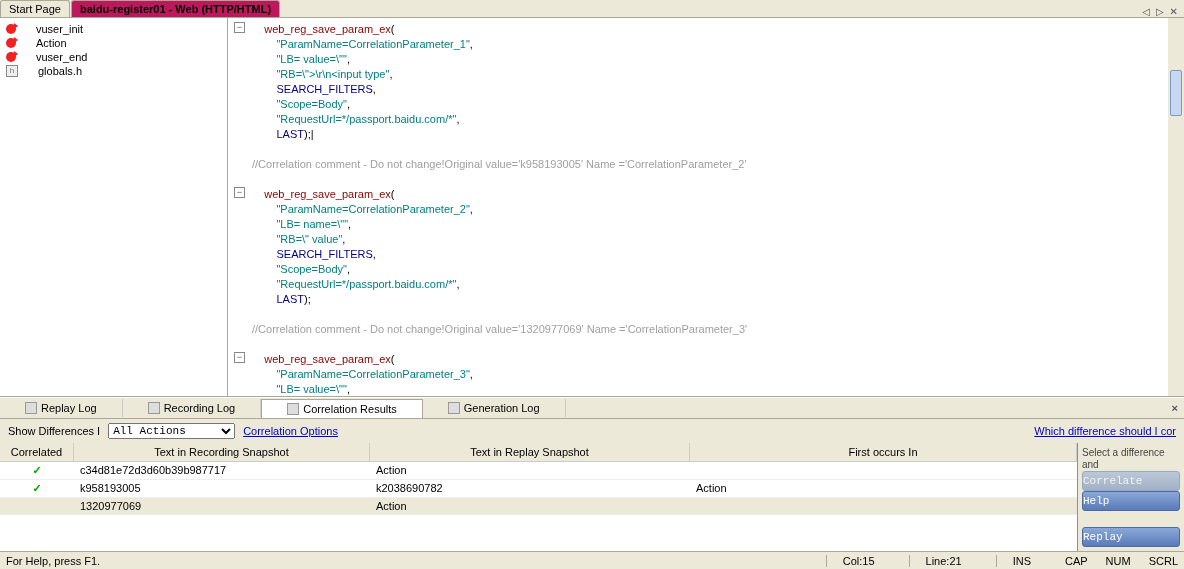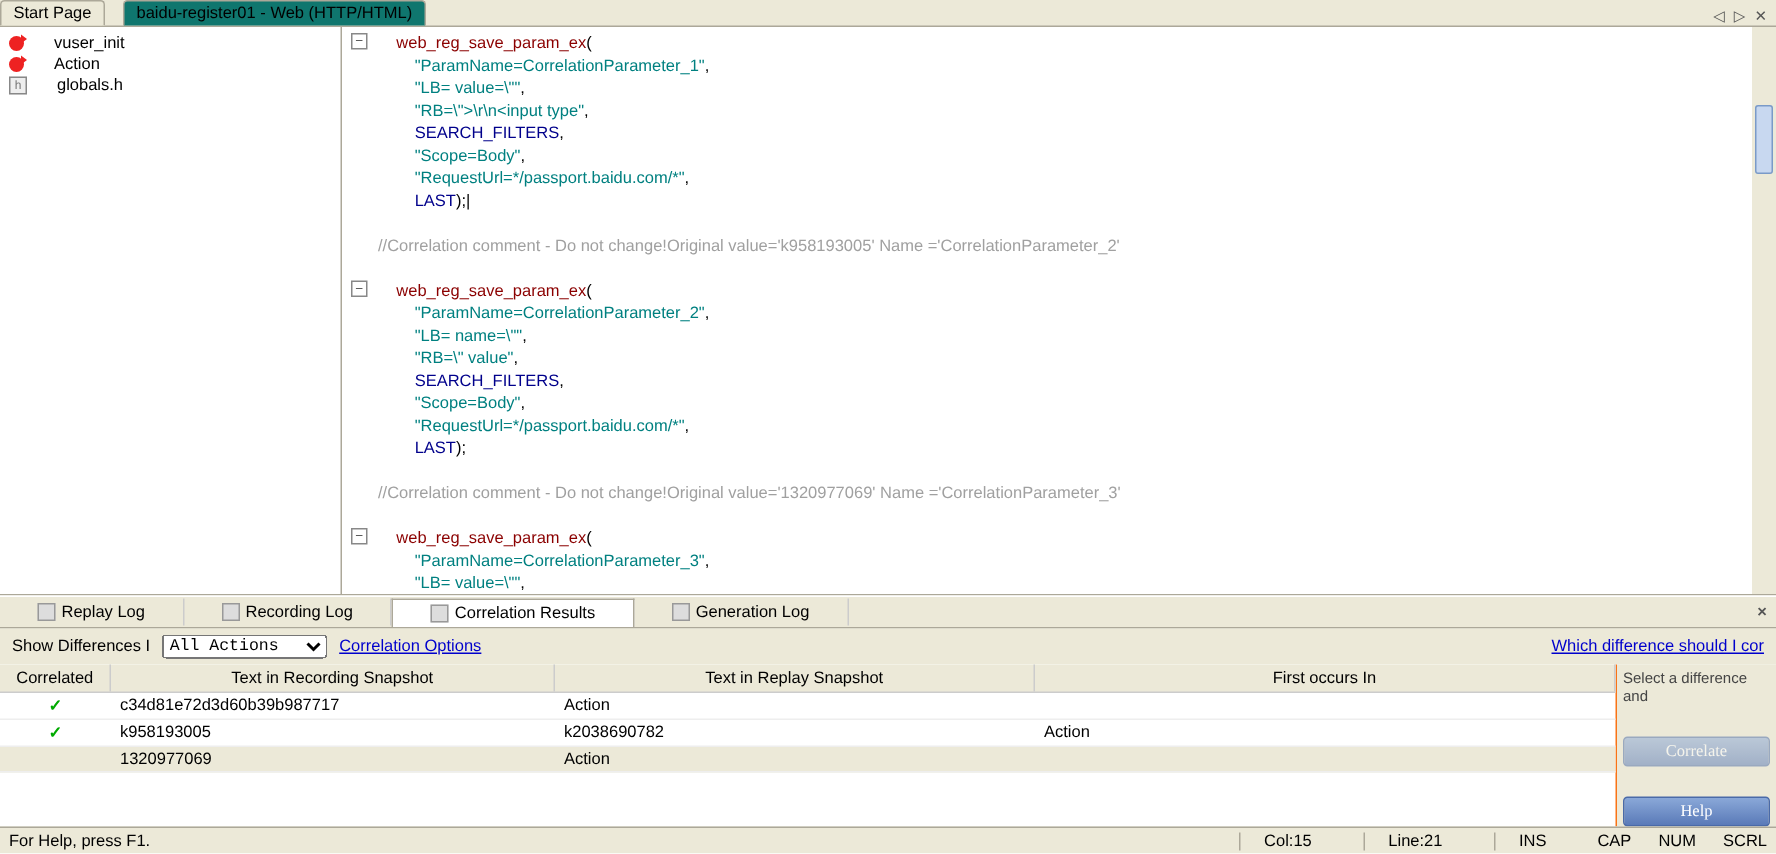--- a/index.html
+++ b/index.html
@@ -1,19 +1,19 @@
 <!DOCTYPE html>
 <html><head>
 <meta charset="utf-8">
 <style>
 *{margin:0;padding:0;box-sizing:border-box;font-family:Tahoma,Verdana,sans-serif;font-size:11px}
 body{background:#fff;width:1184px;height:569px;overflow:hidden;display:flex;flex-direction:column}
 .tabbar{height:18px;background:#ece9d8;display:flex;align-items:flex-end;border-bottom:1px solid #aca899}
-.tab{padding:2px 8px;border:1px solid #aca899;border-bottom:none;background:#ece9d8;margin-right:12px;cursor:pointer;border-radius:3px 3px 0 0}
-.tab.active{background:#0f766e;font-weight:normal}
+.tab{padding:2px 8px;border:1px solid #aca899;border-bottom:none;background:#ece9d8;margin-right:1px;cursor:pointer;border-radius:3px 3px 0 0}
+.tab.active{background:#be185d;font-weight:bold}
 .tabctl{margin-left:auto;display:flex;gap:6px;padding:0 6px;color:#555}
 .tabctl span{cursor:pointer;font-size:10px}
 .main{flex:1;display:flex;overflow:hidden;border-bottom:1px solid #aca899}
 .tree{width:228px;border-right:1px solid #aca899;background:#fff;padding:4px 2px}
 .tnode{display:flex;align-items:center;gap:20px;padding:1px 4px;cursor:pointer}
 .ticon{width:10px;height:10px;display:inline-block}
 .ticon.red{background:#e22;border-radius:50%;position:relative}
 .ticon.red::after{content:'';position:absolute;right:-2px;top:-1px;border-left:4px solid #e22;border-top:3px solid transparent;border-bottom:3px solid transparent}
 .ticon.h{width:12px;height:12px;border:1px solid #888;background:#eee;position:relative;font-size:8px;line-height:10px;text-align:center;color:#777}
 .editor{flex:1;background:#fff;position:relative;overflow:hidden}
@@ -24,35 +24,35 @@
 .con{color:#00008b}
 .cmt{color:#a0a0a0}
 .scroll{position:absolute;right:0;top:0;width:16px;height:100%;background:#ece9d8}
 .thumb{position:absolute;right:2px;top:52px;width:12px;height:46px;background:#c8d8f0;border:1px solid #7a9ac8;border-radius:2px}
 .btabs{height:22px;background:#ece9d8;display:flex;align-items:center;border-top:1px solid #fff;border-bottom:1px solid #aca899}
 .btab{padding:3px 25px;display:flex;align-items:center;gap:4px;cursor:pointer;border-right:1px solid #ccc}
 .btab.active{background:#fff;border-top:1px solid #aca899;border-left:1px solid #aca899;border-right:1px solid #aca899}
 .bicon{width:12px;height:12px;display:inline-block;background:#ddd;border:1px solid #999}
 .bclose{margin-left:auto;padding:0 6px;cursor:pointer;font-weight:bold;color:#555}
 .filter{height:24px;background:#ece9d8;display:flex;align-items:center;gap:8px;padding:0 8px;font-family:'Courier New',monospace;font-size:11px}
-.filter select{font-size:11px;font-family:'Courier New',monospace;width:110px}
+.filter select{font-size:11px;font-family:'Courier New',monospace;width:127px}
 .link{color:#00c;text-decoration:underline;cursor:pointer}
 .link.r{margin-left:auto}
 .bottom{flex:0 0 auto;display:flex;height:108px}
 .grid{flex:1;background:#fff;border-right:1px solid #f97316;display:flex;flex-direction:column}
 .ghead{display:flex;background:#ece9d8;border-bottom:1px solid #ccc;font-family:'Courier New',monospace}
 .gh{padding:3px 6px;border-right:1px solid #ccc;text-align:center}
 .gh1{width:74px}.gh2{width:296px}.gh3{width:320px}.gh4{flex:1}
 .grow{display:flex;border-bottom:1px solid #eee;padding:2px 0;font-family:'Courier New',monospace}
 .grow.sel{background:#ece9d8}
 .gc1{width:74px;text-align:center;color:#0a0;font-weight:bold}
 .gc2{width:296px;padding-left:6px}.gc3{width:320px;padding-left:6px}.gc4{flex:1;padding-left:6px}
-.side{width:106px;background:#ece9d8;padding:4px;display:flex;flex-direction:column;gap:20px;font-family:'Courier New',monospace}
+.side{width:106px;background:#ece9d8;padding:4px;display:flex;flex-direction:column;gap:0;font-family:'Courier New',monospace}
 .sidetxt{font-size:10px;color:#444;line-height:12px}
-.btn{background:linear-gradient(#8aa8d8,#5a7ab8);color:#fff;border:1px solid #4a6aa8;border-radius:3px;padding:3px 0;text-align:center;cursor:pointer;font-family:Liberation Serif, serif;font-size:11px}
+.btn{background:linear-gradient(#8aa8d8,#5a7ab8);color:#fff;border:1px solid #4a6aa8;border-radius:3px;padding:3px 0;text-align:left;cursor:pointer;font-family:Liberation Mono, monospace;font-size:11px}
 .btn.dis{opacity:.5;cursor:default}
 .status{height:18px;background:#ece9d8;border-top:1px solid #aca899;display:flex;align-items:center;padding:0 6px;font-size:11px}
 .sright{margin-left:auto;display:flex;gap:18px}
 .sbox{border-left:1px solid #aca899;padding:0 16px}
 </style>
 </head>
 <body>
 
 <div class="tabbar">
   <div class="tab">Start Page</div>
@@ -66,20 +66,24 @@
 
 <div class="main">
   <div class="tree" id="tree">
       <div class="tnode">
         <span class="ticon red"></span>
         <span>vuser_init</span>
       </div>
       <div class="tnode">
         <span class="ticon red"></span>
         <span>Action</span>
+      </div>
+      <div class="tnode">
+        <span class="ticon red"></span>
+        <span>vuser_end</span>
       </div>
       <div class="tnode">
         <span class="ticon h">h</span>
         <span>globals.h</span>
       </div>
     </div>
   <div class="editor">
     <div class="code" id="code"><div>    <span class="kw">web_reg_save_param_ex</span>(</div><div>        <span class="str">"ParamName=CorrelationParameter_1"</span>,</div><div>        <span class="str">"LB= value=\""</span>,</div><div>        <span class="str">"RB=\"&gt;\r\n&lt;input type"</span>,</div><div>        <span class="con">SEARCH_FILTERS</span>,</div><div>        <span class="str">"Scope=Body"</span>,</div><div>        <span class="str">"RequestUrl=*/passport.baidu.com/*"</span>,</div><div>        <span class="con">LAST</span>);|</div><div>&nbsp;</div><div><span class="cmt">//Correlation comment - Do not change!Original value='k958193005' Name ='CorrelationParameter_2'</span></div><div>&nbsp;</div><div>    <span class="kw">web_reg_save_param_ex</span>(</div><div>        <span class="str">"ParamName=CorrelationParameter_2"</span>,</div><div>        <span class="str">"LB= name=\""</span>,</div><div>        <span class="str">"RB=\" value"</span>,</div><div>        <span class="con">SEARCH_FILTERS</span>,</div><div>        <span class="str">"Scope=Body"</span>,</div><div>        <span class="str">"RequestUrl=*/passport.baidu.com/*"</span>,</div><div>        <span class="con">LAST</span>);</div><div>&nbsp;</div><div><span class="cmt">//Correlation comment - Do not change!Original value='1320977069' Name ='CorrelationParameter_3'</span></div><div>&nbsp;</div><div>    <span class="kw">web_reg_save_param_ex</span>(</div><div>        <span class="str">"ParamName=CorrelationParameter_3"</span>,</div><div>        <span class="str">"LB= value=\""</span>,</div></div>
     <div id="folds">
         <div class="fold" style="top: 4px;">−</div>

